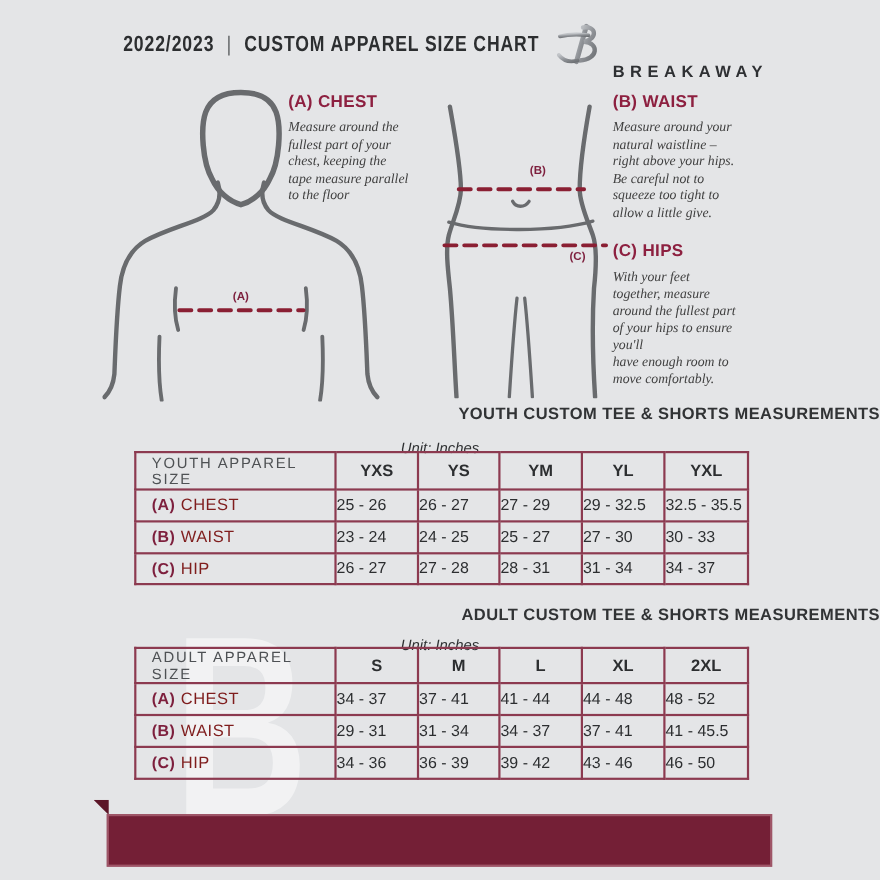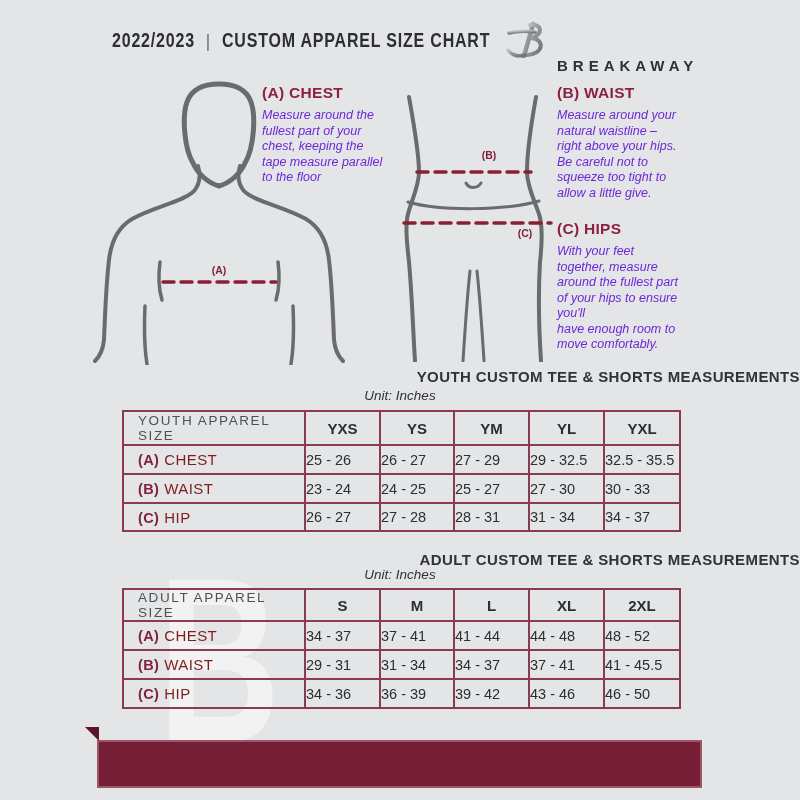--- a/index.html
+++ b/index.html
@@ -26,30 +26,30 @@
   .marker{
     position:absolute; width:36px; text-align:center;
     font-size:10.5px; font-weight:700; color:#7d1f3d;
   }
   .guide-head{
     position:absolute; font-size:15.5px; font-weight:700; color:#8d2040;
     letter-spacing:0.3px; white-space:nowrap;
   }
   .guide-body{
     position:absolute; font-size:12.5px; line-height:15.5px; font-style:italic;
-    color:#6d28d9; white-space:pre-line; width:160px;
+    color:#404040; white-space:pre-line; width:160px;font-family:Liberation Serif, serif;
   }
   
   .sec-title{
     position:absolute; left:0; width:800px; text-align:right;
     font-size:15px; font-weight:700; letter-spacing:0.4px; color:#313335;
   }
   .sec-unit{
     position:absolute; left:0; width:800px; text-align:center;
-    font-size:13.5px; font-style:italic; color:#2f3133;
+    font-size:13.5px; font-style:italic; color:#2f3133;margin-top:12px;
   }
   
   table.size-table{
     position:absolute; left:122px; width:557px;
     border-collapse:collapse; table-layout:fixed;
   }
   .size-table td, .size-table th{
     border:2px solid #8c3a50; padding:0; vertical-align:middle;
     font-size:14.5px; color:#2c2e30; font-weight:400;
     background:transparent;

